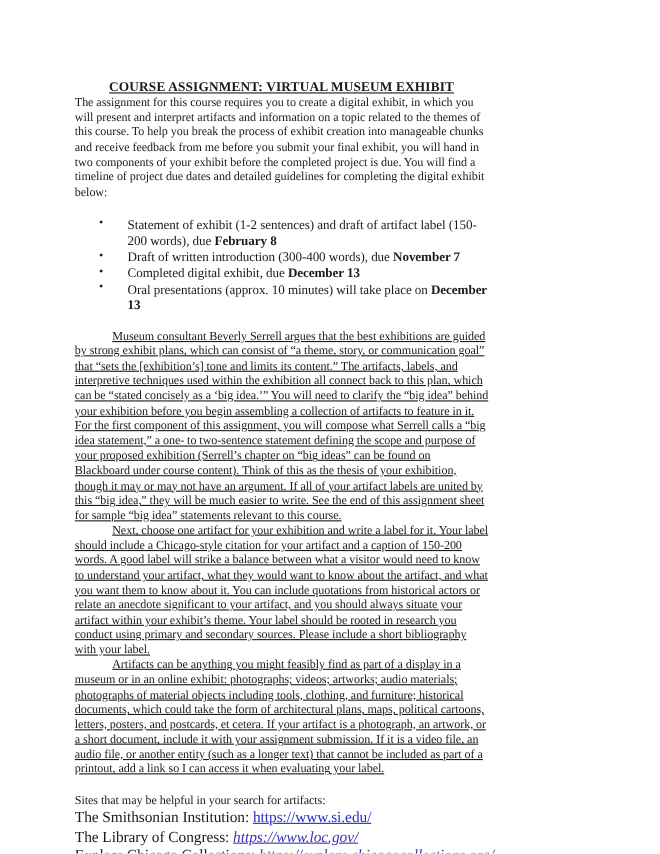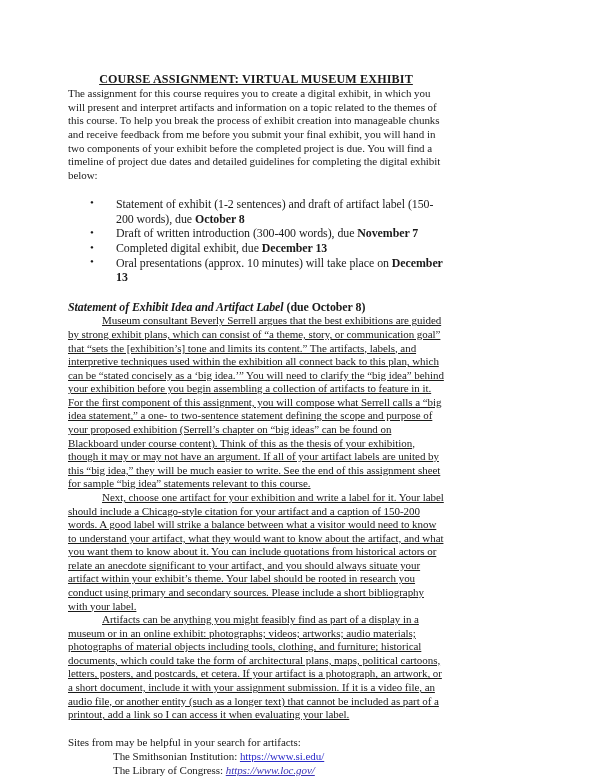--- a/index.html
+++ b/index.html
@@ -78,25 +78,24 @@
     font-weight: bold;
     font-style: normal;
   }
   b.bold { font-weight: bold; }
   .link-list {
     margin: 0;
     padding: 0;
     list-style: none;
   }
   .link-list li {
-    font-size: 11px;
+    font-size: 14px;
     line-height: 1.235;
     letter-spacing: -0.06px;
     white-space: nowrap;
-    margin-left: 45px;
   }
   a.weblink {
     color: #2a2ac8;
     text-decoration: underline;
     cursor: pointer;
   }
   a.weblink.visited {
     color: #3b32b5;
     font-style: italic;
   }
@@ -106,37 +105,36 @@
 
 <div class="page">
 
   <h1 class="doc-title"><span class="u">COURSE ASSIGNMENT: VIRTUAL MUSEUM EXHIBIT</span></h1>
 
   <p class="body-par">The assignment for this course requires you to create a digital exhibit, in which you will present and interpret artifacts and information on a topic related to the themes of this course. To help you break the process of exhibit creation into manageable chunks and receive feedback from me before you submit your final exhibit, you will hand in two components of your exhibit before the completed project is due. You will find a timeline of project due dates and detailed guidelines for completing the digital exhibit below:</p>
 
   <div class="spacer-line"></div>
 
   <ul class="bullets">
-    <li><span class="bullet-mark">•</span><span>Statement of exhibit (1-2 sentences) and draft of artifact label (150-200 words), due </span><b class="bold">October 8</b></li>
+    <li><span class="bullet-mark">•</span><span>Statement of exhibit (1-2 sentences) and draft of artifact label (150-200 words), due </span><b class="bold">February 8</b></li>
     <li><span class="bullet-mark">•</span><span>Draft of written introduction (300-400 words), due </span><b class="bold">November 7</b></li>
     <li><span class="bullet-mark">•</span><span>Completed digital exhibit, due </span><b class="bold">December 13</b></li>
     <li><span class="bullet-mark">•</span><span>Oral presentations (approx. 10 minutes) will take place on </span><b class="bold">December 13</b></li>
   </ul>
 
   <div class="spacer-line"></div>
 
-  <p class="sec-head"><span class="t">Statement of Exhibit Idea and Artifact Label</span><span class="d"> (due October 8)</span></p>
 
   <p class="body-par indented">Museum consultant Beverly Serrell argues that the best exhibitions are guided by strong exhibit plans, which can consist of “a theme, story, or communication goal” that “sets the [exhibition’s] tone and limits its content.” The artifacts, labels, and interpretive techniques used within the exhibition all connect back to this plan, which can be “stated concisely as a ‘big idea.’” You will need to clarify the “big idea” behind your exhibition before you begin assembling a collection of artifacts to feature in it. For the first component of this assignment, you will compose what Serrell calls a “big idea statement,” a one- to two-sentence statement defining the scope and purpose of your proposed exhibition (Serrell’s chapter on “big ideas” can be found on Blackboard under course content). Think of this as the thesis of your exhibition, though it may or may not have an argument. If all of your artifact labels are united by this “big idea,” they will be much easier to write. See the end of this assignment sheet for sample “big idea” statements relevant to this course.</p>
   <p class="body-par indented">Next, choose one artifact for your exhibition and write a label for it. Your label should include a Chicago-style citation for your artifact and a caption of 150-200 words. A good label will strike a balance between what a visitor would need to know to understand your artifact, what they would want to know about the artifact, and what you want them to know about it. You can include quotations from historical actors or relate an anecdote significant to your artifact, and you should always situate your artifact within your exhibit’s theme. Your label should be rooted in research you conduct using primary and secondary sources. Please include a short bibliography with your label.</p>
   <p class="body-par indented">Artifacts can be anything you might feasibly find as part of a display in a museum or in an online exhibit: photographs; videos; artworks; audio materials; photographs of material objects including tools, clothing, and furniture; historical documents, which could take the form of architectural plans, maps, political cartoons, letters, posters, and postcards, et cetera. If your artifact is a photograph, an artwork, or a short document, include it with your assignment submission. If it is a video file, an audio file, or another entity (such as a longer text) that cannot be included as part of a printout, add a link so I can access it when evaluating your label.</p>
 
   <div class="spacer-line"></div>
 
-  <p class="body-par">Sites from may be helpful in your search for artifacts:</p>
+  <p class="body-par">Sites that may be helpful in your search for artifacts:</p>
 
   <ul class="link-list">
     <li><span>The Smithsonian Institution: </span><a class="weblink" href="#">https://www.si.edu/</a></li>
     <li><span>The Library of Congress: </span><a class="weblink visited" href="#">https://www.loc.gov/</a></li>
     <li><span>Explore Chicago Collections: </span><a class="weblink visited" href="#">https://explore.chicagocollections.org/</a></li>
     <li><span>The Digital Public Library of America: </span><a class="weblink visited" href="#">https://dp.la/</a></li>
 
   </ul>
 
 </div>

